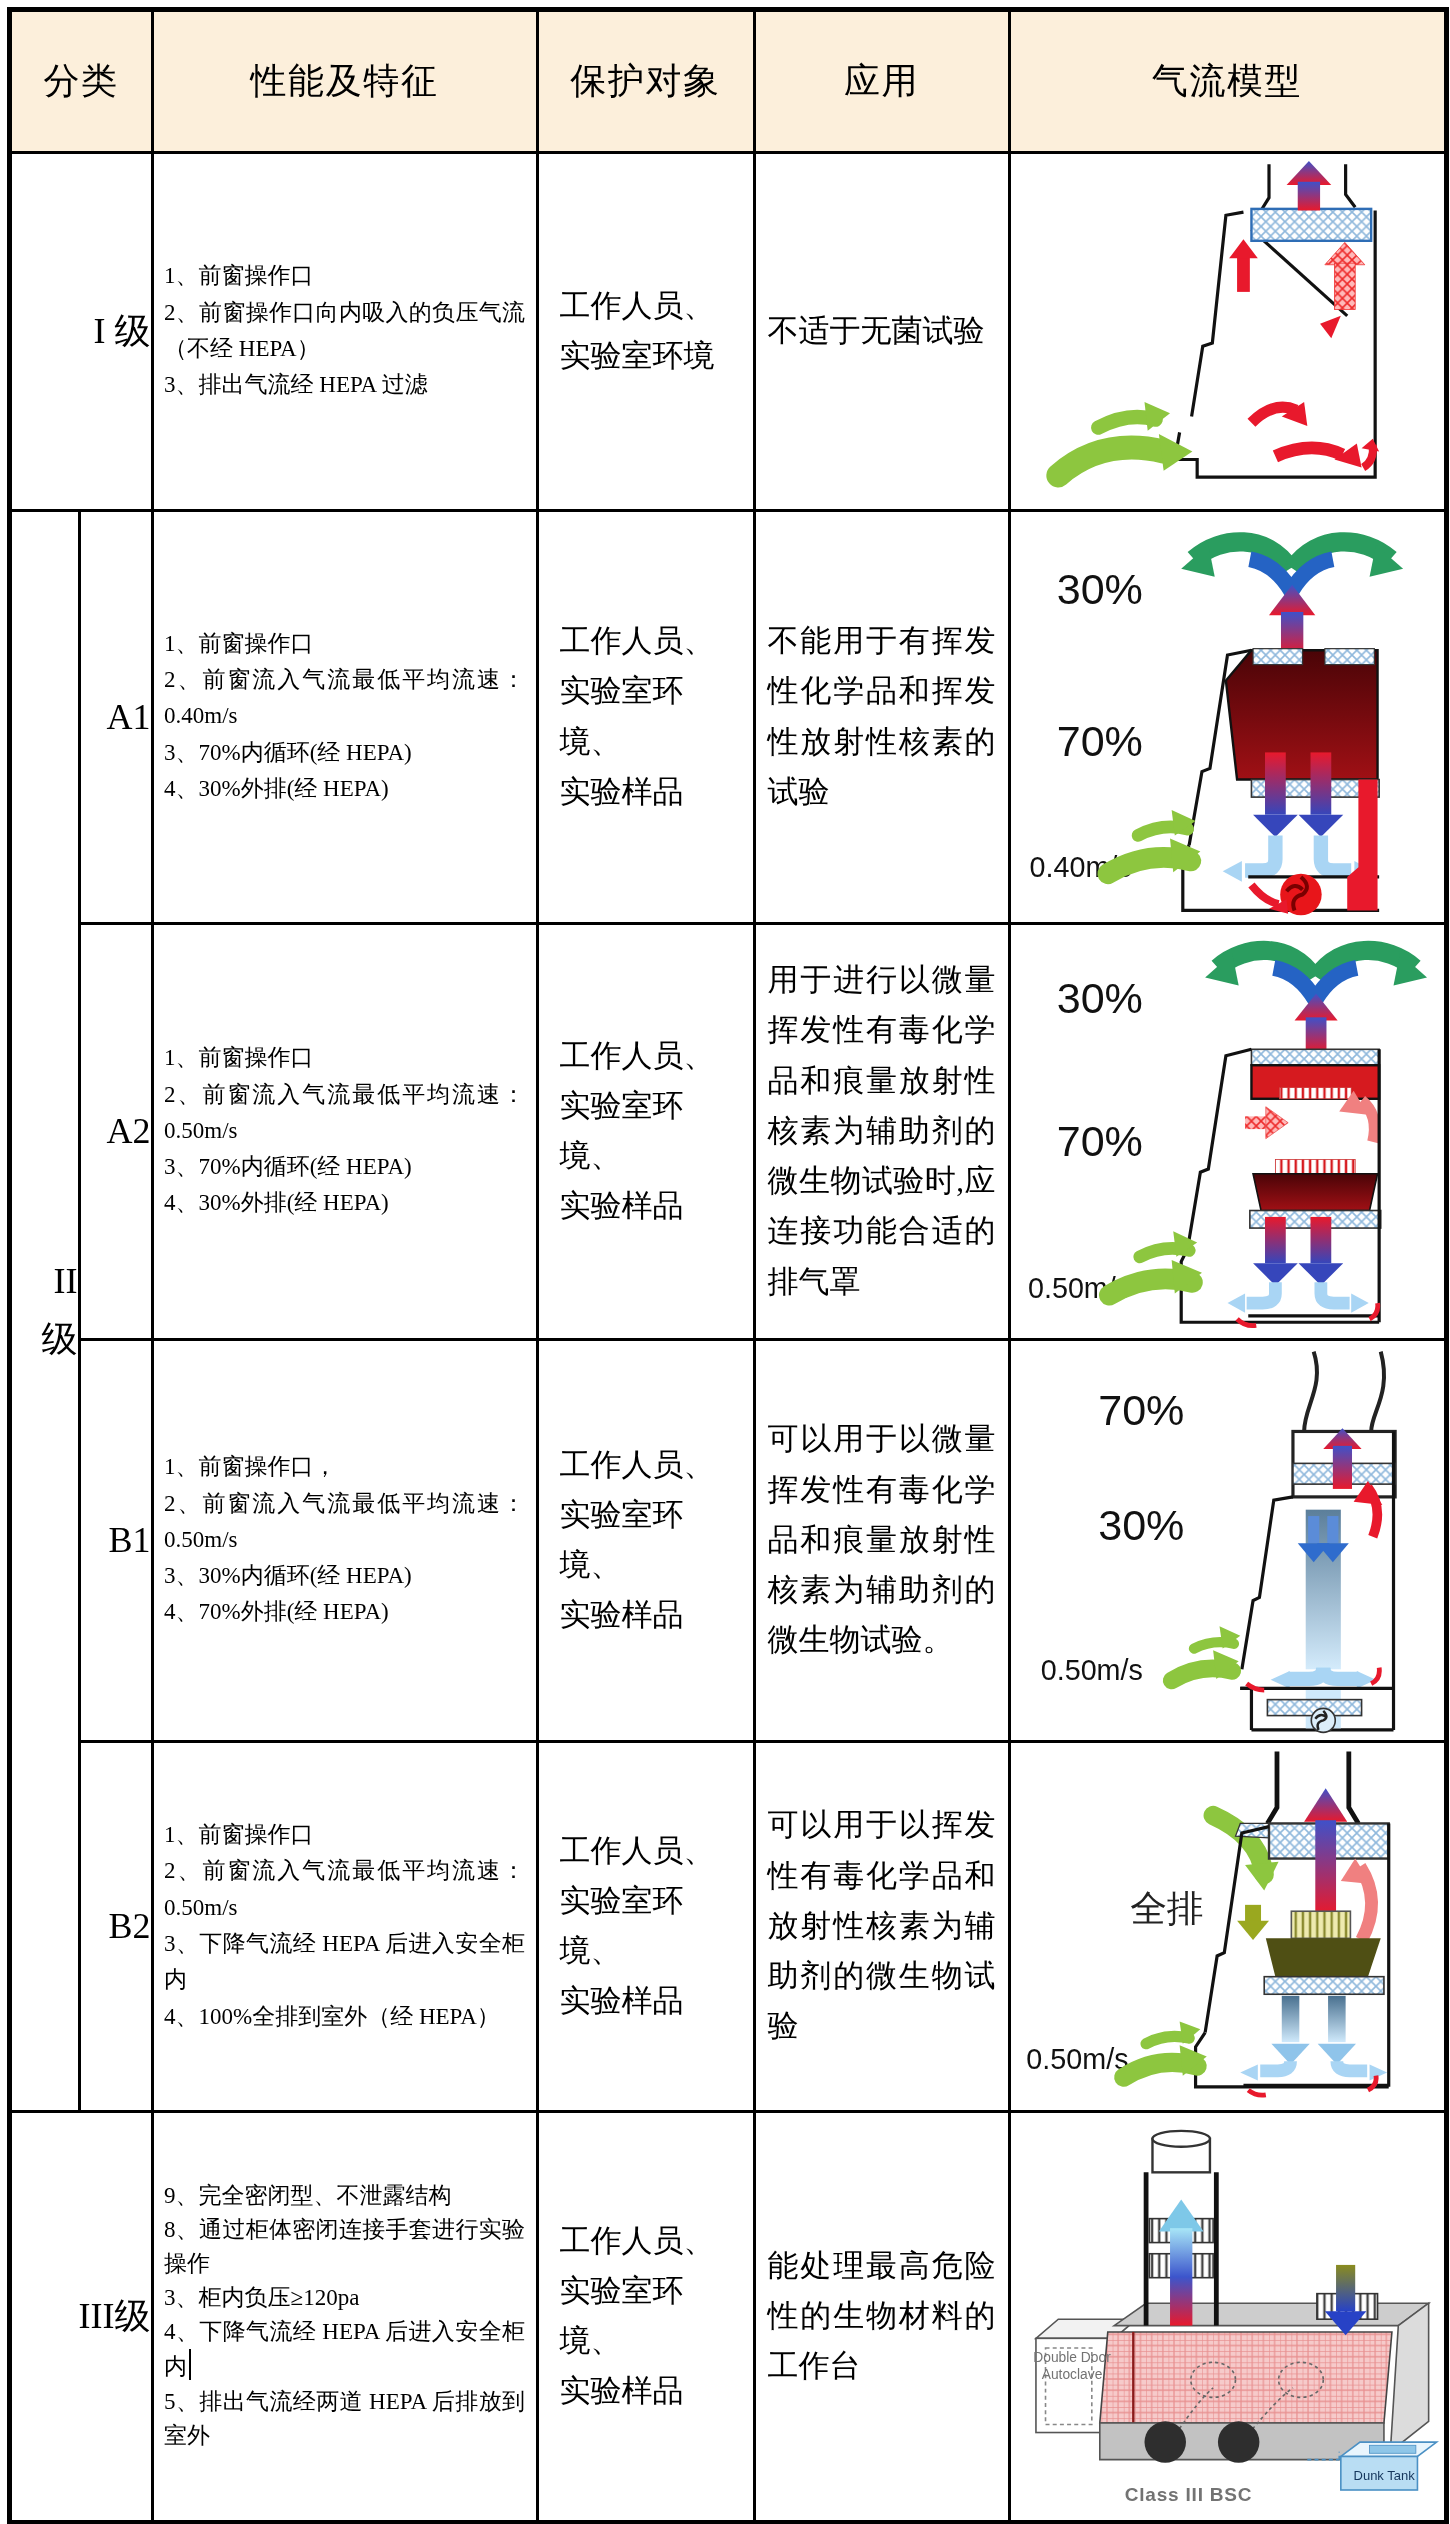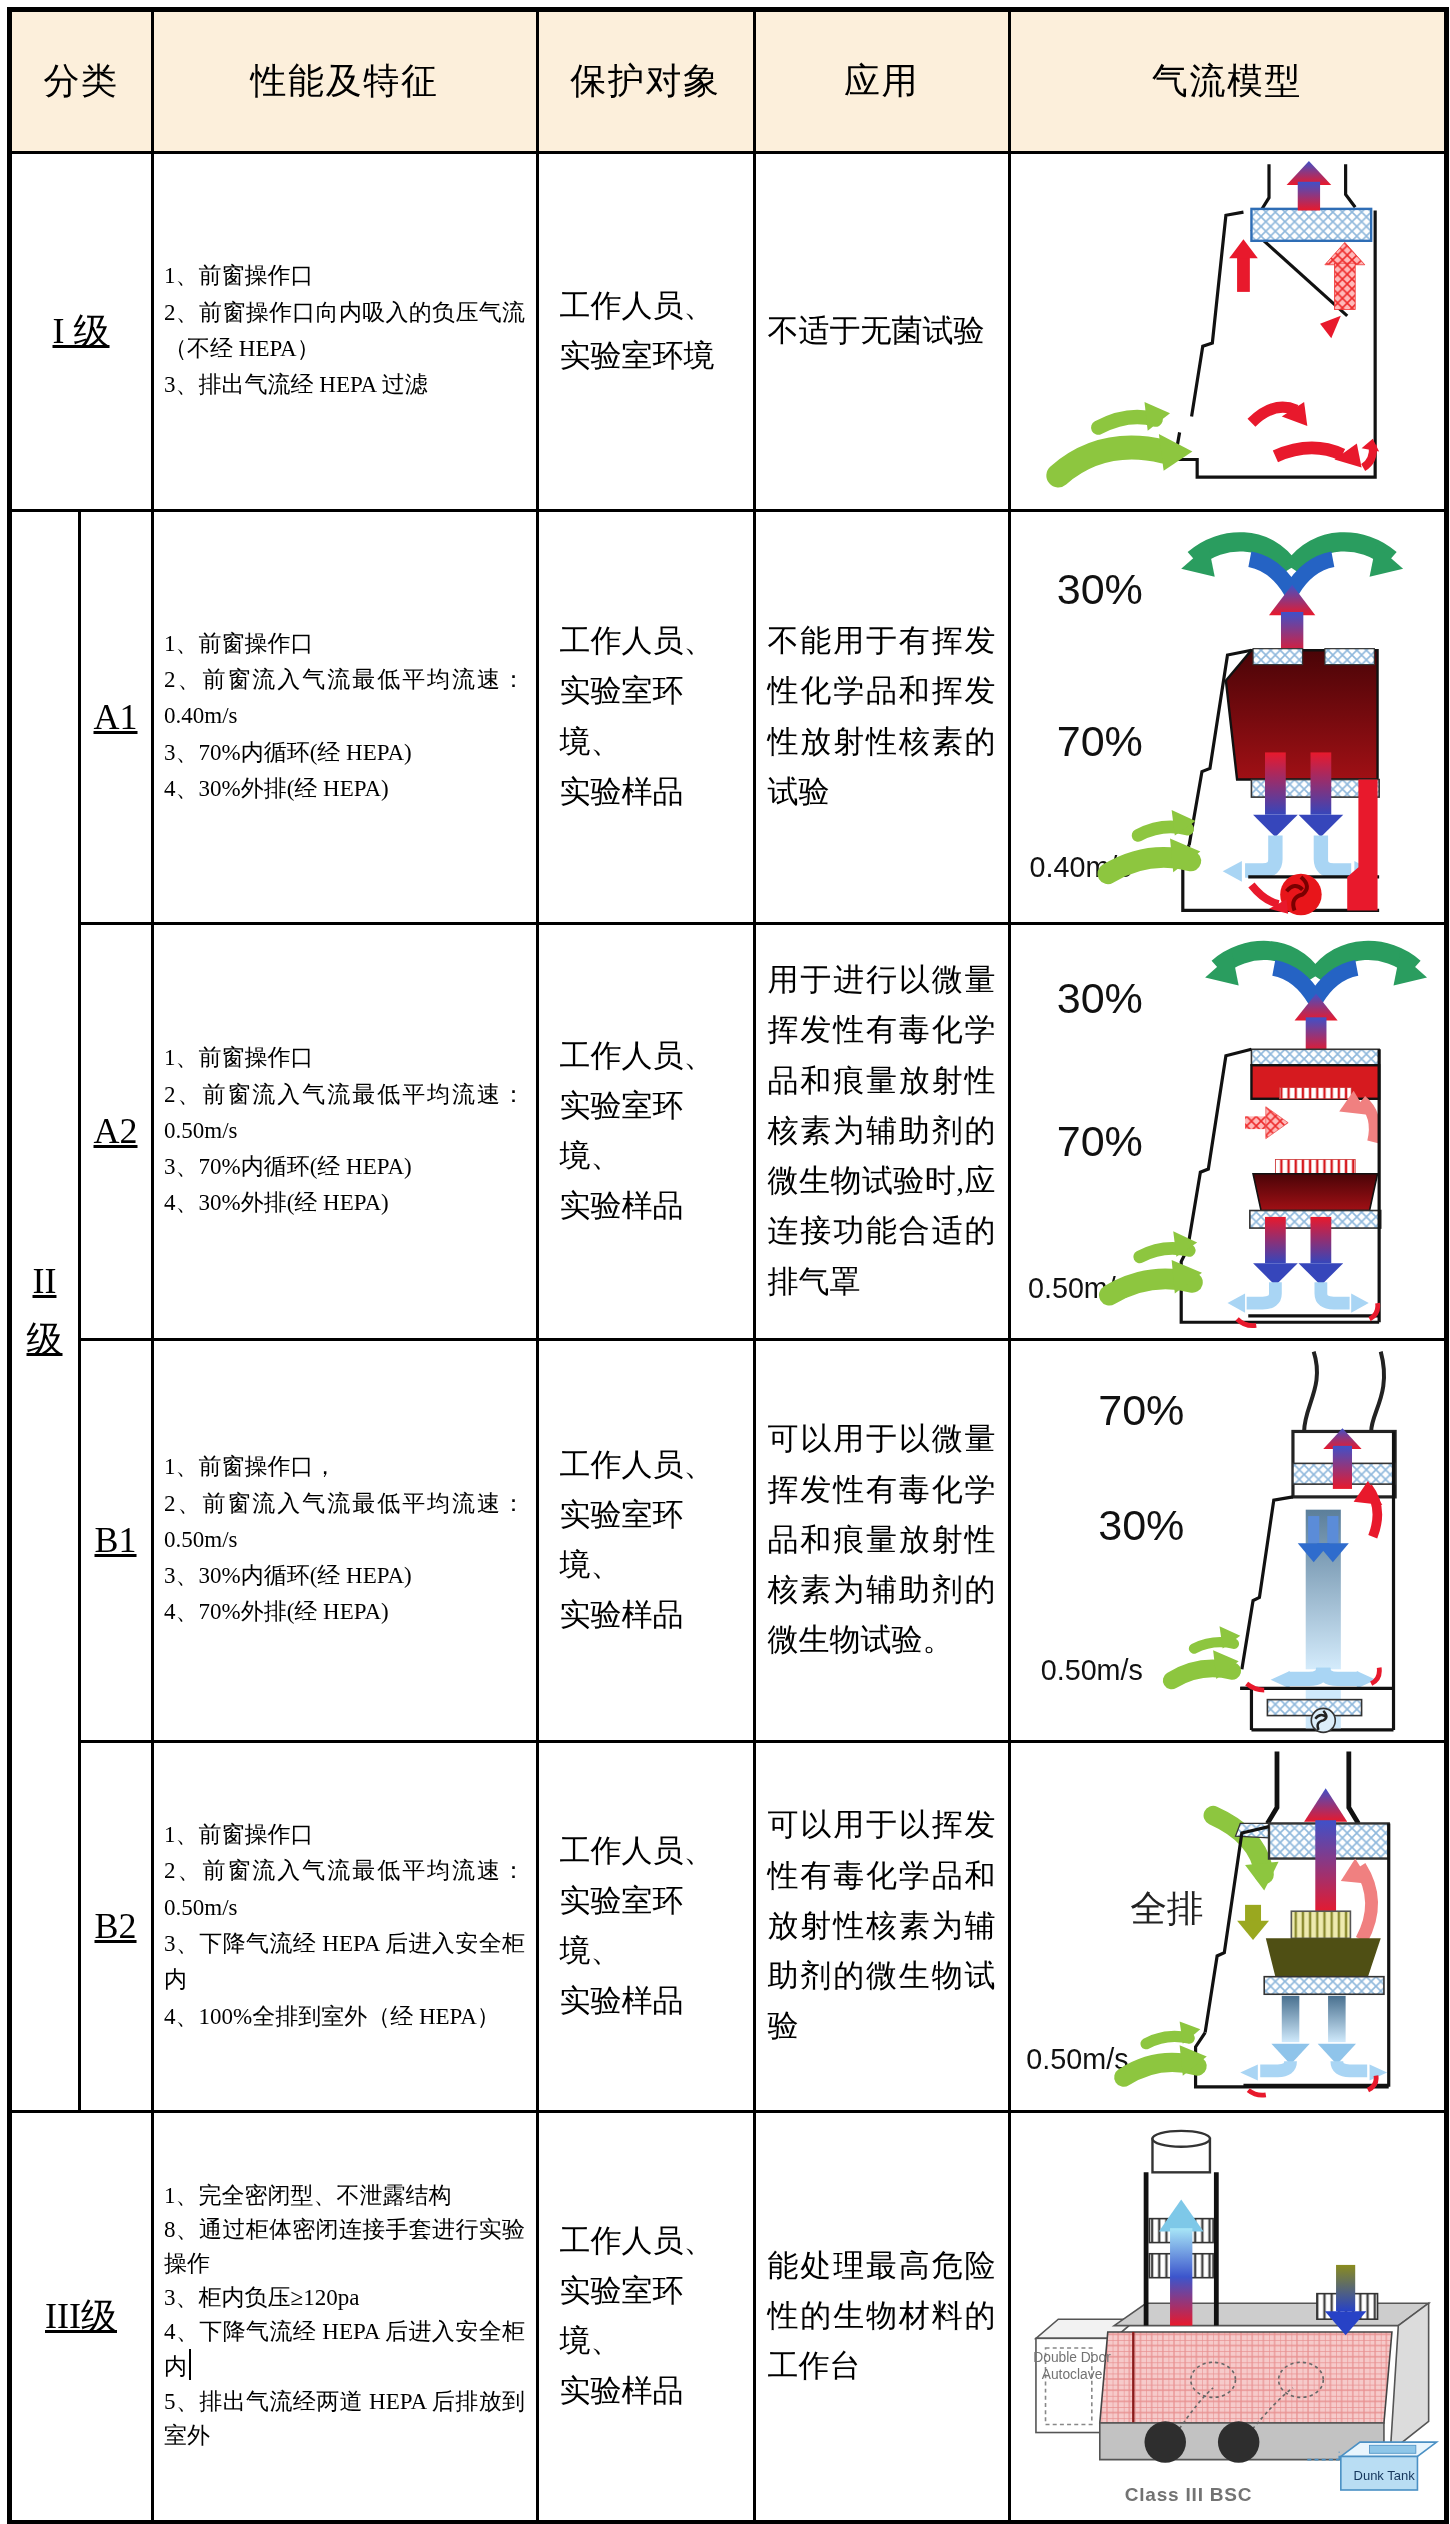--- a/index.html
+++ b/index.html
@@ -5,21 +5,21 @@
   html,body { margin:0; padding:0; background:#fff; }
   body { width:1450px; height:2525px; font-family:"Liberation Serif","DejaVu Serif",serif; color:#000; }
   .page { position:relative; width:1450px; height:2525px; background:#fff; overflow:hidden;padding-left:39px; }
 
   table.bsc { position:absolute; left:6.5px; top:6.5px; width:1437px; border-collapse:collapse;
               table-layout:fixed; border:5.7px solid #000; background:#fff; }
   th,td { border:3.2px solid #000; vertical-align:middle; background:#fff; overflow:hidden; padding:0; }
 
   tr.hdr th { background:#fcefdb; font-size:36px; font-weight:normal; text-align:center; letter-spacing:1.6px; }
 
-  td.cls  { text-align:center; font-size:36px;text-decoration:underline; }
+  td.cls  { text-align:right; font-size:36px; }
   td.grp  { font-size:36px; line-height:1.6; }
 
   td.feat { padding:8px 10.5px; font-size:23px; line-height:1.58; text-align:justify;margin-top:41px; }
   td.feat p { margin:0; }
   td.feat.f3 { line-height:1.48; }
 
   td.prot { padding:8px 21px; font-size:31px; line-height:1.62; white-space:pre-line; text-align:left; }
   td.app  { padding:8px 12px; font-size:31px; line-height:1.62; text-align:justify; }
 
   td.dia  { padding:0; position:relative; }
@@ -420,21 +420,21 @@
             <path d="M168 372 q26 -14 54 -7" stroke="#8dc63f" stroke-width="14" fill="none" stroke-linecap="round"></path>
             <polygon points="236,354 210,344 214,372" fill="#8dc63f"></polygon>
           </g>
         </svg>
       </td>
     </tr>
 
     <tr class="dsep" style="height:411px">
       <td colspan="2" class="cls">III级</td>
       <td class="feat f3">
-        <p>1、完全密闭型、不泄露结构</p>
+        <p>9、完全密闭型、不泄露结构</p>
         <p>8、通过柜体密闭连接手套进行实验操作</p>
         <p>3、柜内负压≥120pa</p>
         <p><span>4、下降气流经 HEPA 后进入安全柜内</span><span class="caret"></span></p>
         <p>5、排出气流经两道 HEPA 后排放到室外</p>
       </td>
       <td class="prot">工作人员、
 实验室环境、
 实验样品</td>
       <td class="app"><span>能处理最高危险性的生物材料的工作台</span></td>
       <td class="dia">

